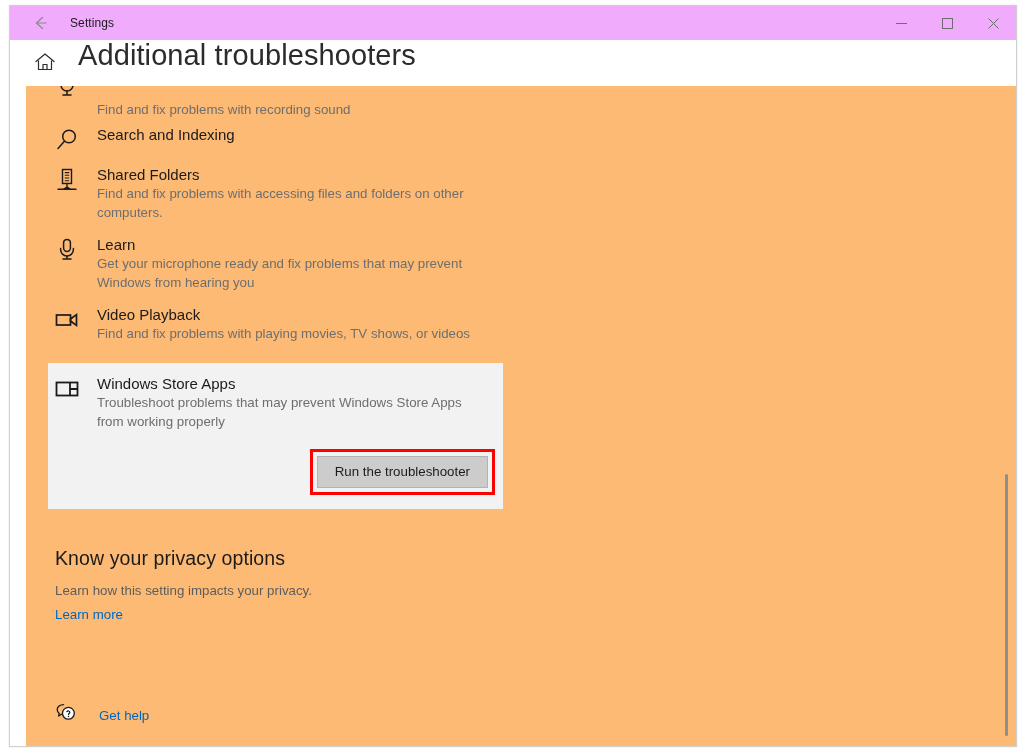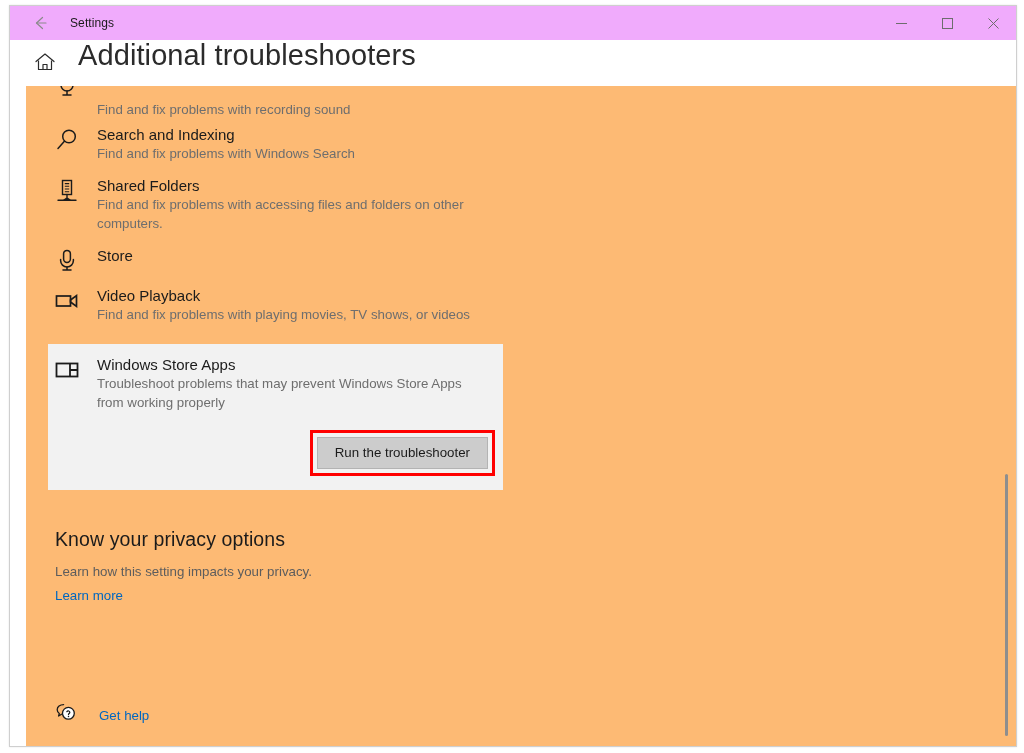--- a/index.html
+++ b/index.html
@@ -282,21 +282,20 @@
 
     <div class="ts-item">
       <div class="ico">
         <svg width="28" height="28" viewBox="0 0 28 28" fill="none" stroke="currentColor" stroke-width="1.5">
           <circle cx="16" cy="10.5" r="6.3"></circle>
           <path d="M11.4 15.3 L5 22.5" stroke-linecap="round"></path>
         </svg>
       </div>
       <div class="txt">
         <div class="ts-name">Search and Indexing</div>
-        <div class="ts-desc">Find and fix problems with Windows Search</div>
       </div>
     </div>
 
     <div class="ts-item">
       <div class="ico">
         <svg width="28" height="28" viewBox="0 0 28 28" fill="none" stroke="currentColor" stroke-width="1.4">
           <rect x="9.5" y="3.5" width="9" height="14"></rect>
           <path d="M11.8 6.6 H16.2 M11.8 9.3 H16.2 M11.8 12 H16.2 M11.8 14.7 H16.2" stroke-width="1.1"></path>
           <path d="M14 17.5 V20" stroke-linecap="round"></path>
           <path d="M10 23 L14 20 L18 23 Z" fill="currentColor" stroke="none"></path>
@@ -311,21 +310,22 @@
 
     <div class="ts-item">
       <div class="ico">
         <svg width="28" height="28" viewBox="0 0 28 28" fill="none" stroke="currentColor" stroke-width="1.5">
           <rect x="10.6" y="3.4" width="6.8" height="12" rx="3.4"></rect>
           <path d="M7.6 12.5 V13.6 a6.4 6.4 0 0 0 12.8 0 V12.5" stroke-linecap="round"></path>
           <path d="M14 20 V23 M10 23 H18" stroke-linecap="round"></path>
         </svg>
       </div>
       <div class="txt">
-        <div class="ts-name">Store</div>
+        <div class="ts-name">Learn</div>
+        <div class="ts-desc">Get your microphone ready and fix problems that may prevent Windows from hearing you</div>
       </div>
     </div>
 
     <div class="ts-item">
       <div class="ico">
         <svg width="28" height="28" viewBox="0 0 28 28" fill="none" stroke="currentColor" stroke-width="1.7">
           <rect x="3.5" y="9" width="14" height="10"></rect>
           <path d="M17.5 13 L23.5 8.6 V19.4 L17.5 15 Z"></path>
         </svg>
       </div>

